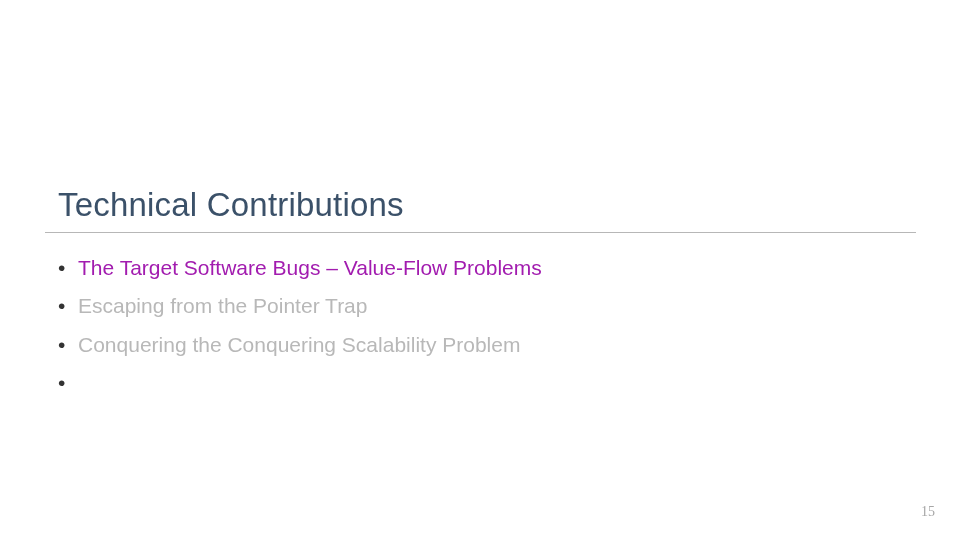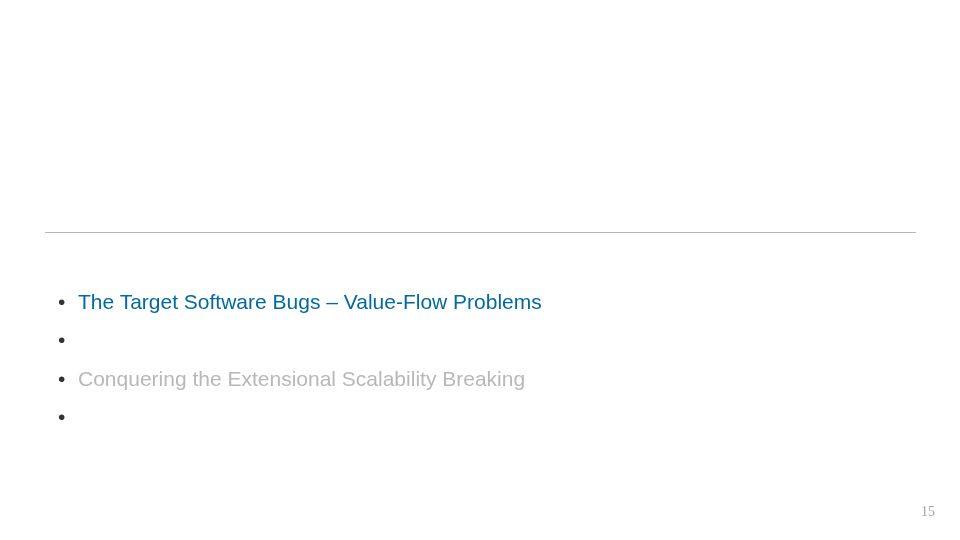--- a/index.html
+++ b/index.html
@@ -46,52 +46,53 @@
     margin-bottom: 10px;
     font-size: 21px;
     line-height: 1.35;
   }
   .bullet {
     width: 20px;
     color: #333333;
     flex-shrink: 0;
   }
   .txt-dark {
-    color: #0369a1;
-    margin-top: 34px;
+    color: #a21caf;
   }
   .txt-muted {
     color: #b8b8b8;
   }
   .page-num {
     position: absolute;
     right: 25px;
     bottom: 20px;
     font-size: 14px;
     color: #a6a6a6;
     font-family: Liberation Serif, serif;
   }
 </style>
 </head>
 <body>
 
 <div class="slide">
+  <div class="title">Technical Contributions</div>
   <div class="rule"></div>
 
   <div class="list">
     <div class="item">
       <span class="bullet">•</span>
       <span class="txt-dark">The Target Software Bugs – Value-Flow Problems</span>
     </div>
     <div class="item">
       <span class="bullet">•</span>
+      <span class="txt-muted">Escaping from the Pointer Trap</span>
     </div>
     <div class="item">
       <span class="bullet">•</span>
-      <span class="txt-muted">Conquering the Extensional Scalability Breaking</span>
+      <span class="txt-muted">Conquering the Conquering Scalability Problem</span>
     </div>
     <div class="item">
       <span class="bullet">•</span>
     </div>
   </div>
 
   <div class="page-num">15</div>
 </div>
 
 </body></html>

